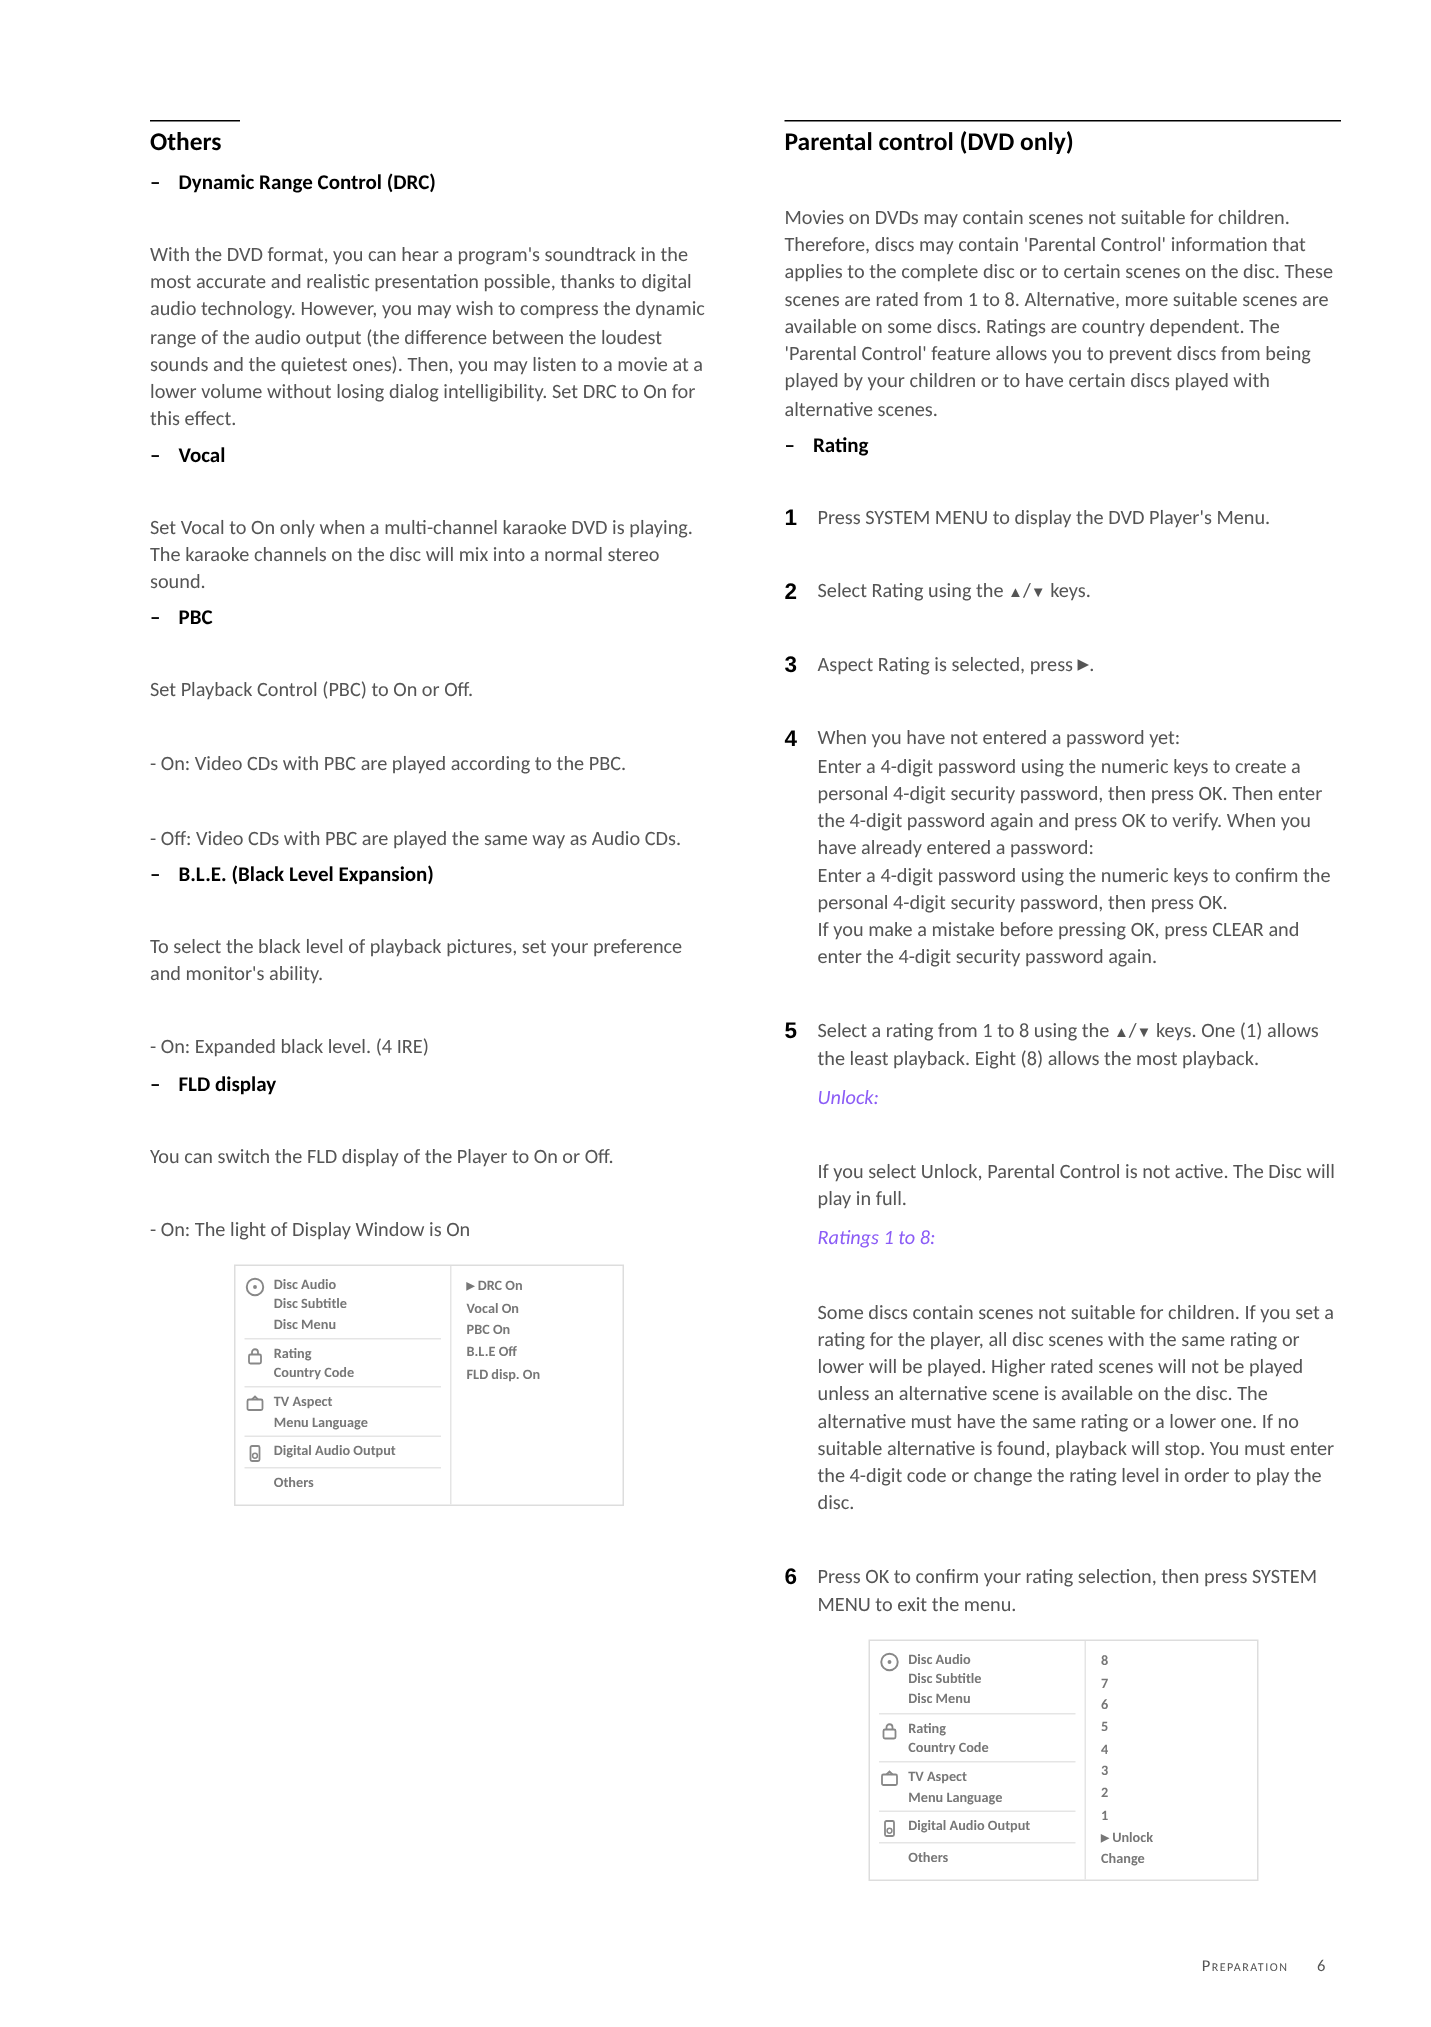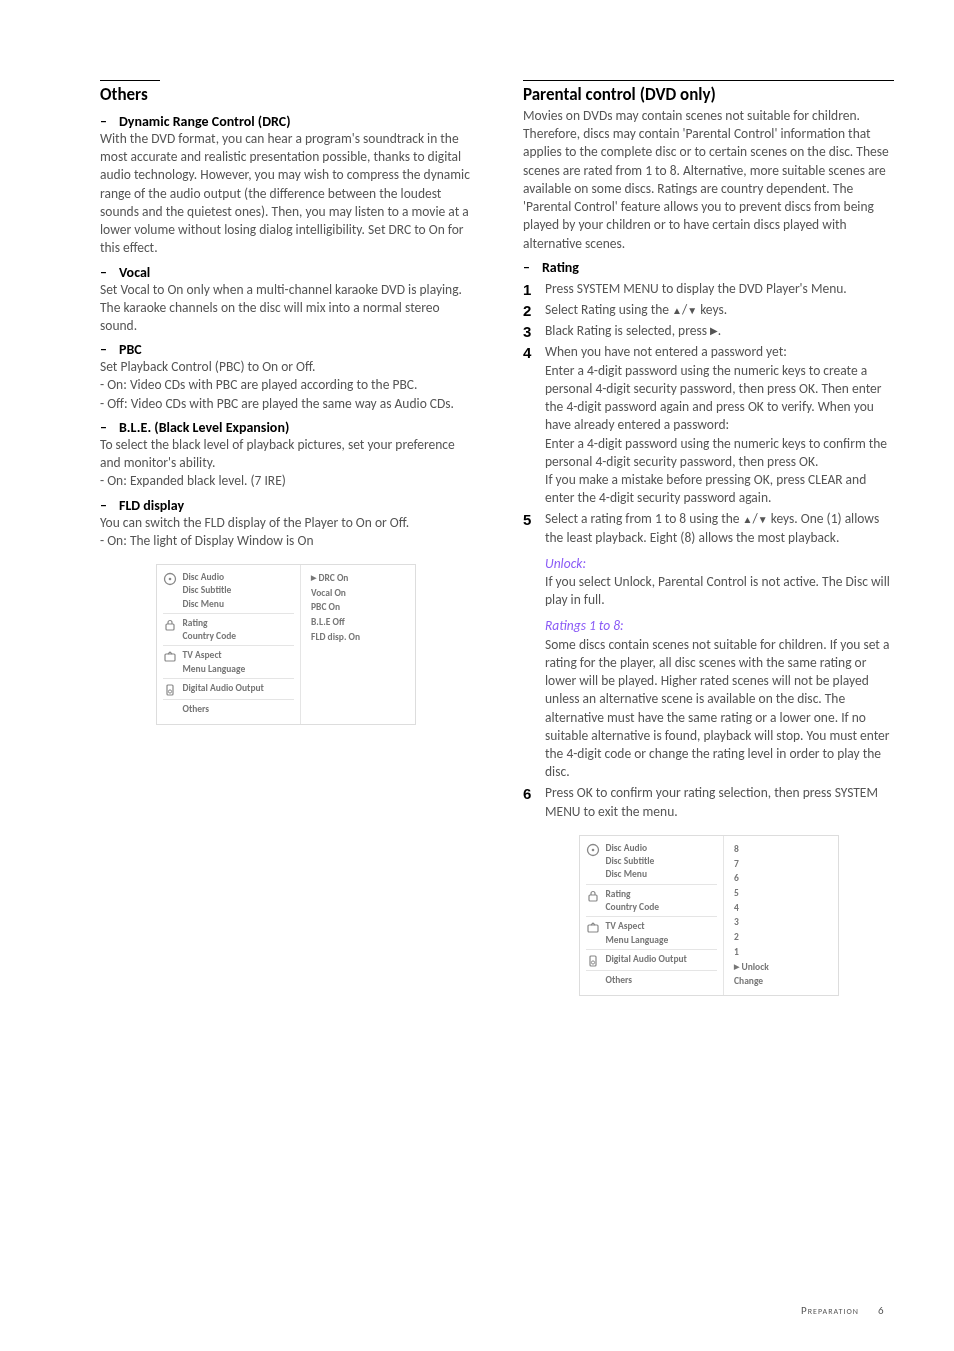--- a/index.html
+++ b/index.html
@@ -31,20 +31,21 @@
     font-weight: bold;
     color: #000;
     margin-top: 6px;
   }
   h3.subhead::before { content: "–"; margin-right: 12px; font-weight: bold;}
   p, li {
     font-size: 13.5px;
     line-height: 1.35;
     color: #555;
     font-weight: 300;
+    margin-top: 31px;
   }
   .tight { margin-top: 0; }
   .gap-top { margin-top: 10px; }
   ol.steps { list-style: none; counter-reset: step; margin-top: 4px;}
   ol.steps > li { position: relative; padding-left: 22px; margin-bottom: 3px;}
   ol.steps > li .num {
     position: absolute; left: 0; top: 0;
     font-weight: bold; color: #000; font-size: 15px;
     font-family: Arial, sans-serif;
   }
@@ -101,21 +102,21 @@
     <h3 class="subhead gap-top">Vocal</h3>
     <p>Set Vocal to On only when a multi-channel karaoke DVD is playing. The karaoke channels on the disc will mix into a normal stereo sound.</p>
 
     <h3 class="subhead gap-top">PBC</h3>
     <p>Set Playback Control (PBC) to On or Off.</p>
     <p>- On: Video CDs with PBC are played according to the PBC.</p>
     <p>- Off: Video CDs with PBC are played the same way as Audio CDs.</p>
 
     <h3 class="subhead gap-top">B.L.E. (Black Level Expansion)</h3>
     <p>To select the black level of playback pictures, set your preference and monitor's ability.</p>
-    <p>- On: Expanded black level. (7 IRE)</p>
+    <p>- On: Expanded black level. (4 IRE)</p>
 
     <h3 class="subhead gap-top">FLD display</h3>
     <p>You can switch the FLD display of the Player to On or Off.</p>
     <p>- On: The light of Display Window is On</p>
 
     
     <div class="menushot">
       <div class="leftpane">
         <div class="menu-group">
           <span class="menu-ico">
@@ -187,21 +188,21 @@
     <p>Movies on DVDs may contain scenes not suitable for children. Therefore, discs may contain 'Parental Control' information that applies to the complete disc or to certain scenes on the disc. These scenes are rated from 1 to 8. Alternative, more suitable scenes are available on some discs. Ratings are country dependent. The 'Parental Control' feature allows you to prevent discs from being played by your children or to have certain discs played with alternative scenes.</p>
 
     <h3 class="subhead gap-top">Rating</h3>
 
     <ol class="steps">
       <li><span class="num">1</span><span>Press SYSTEM MENU to display the DVD Player's Menu.</span></li>
       <li><span class="num">2</span>
         <span>Select Rating using the </span><span class="tri-up"></span>/<span class="tri-down"></span><span> keys.</span>
       </li>
       <li><span class="num">3</span>
-        <span>Black Rating is selected, press </span><span class="tri-right"></span><span>.</span>
+        <span>Aspect Rating is selected, press </span><span class="tri-right"></span><span>.</span>
       </li>
       <li><span class="num">4</span><span style="white-space:pre-line;">When you have not entered a password yet:
 Enter a 4-digit password using the numeric keys to create a personal 4-digit security password, then press OK. Then enter the 4-digit password again and press OK to verify. When you have already entered a password:
 Enter a 4-digit password using the numeric keys to confirm the personal 4-digit security password, then press OK.
 If you make a mistake before pressing OK, press CLEAR and enter the 4-digit security password again.</span></li>
       <li><span class="num">5</span>
         <span>Select a rating from 1 to 8 using the </span><span class="tri-up"></span>/<span class="tri-down"></span><span> keys. One (1) allows the least playback. Eight (8) allows the most playback.</span>
         <p class="italic" style="margin-top:8px;">Unlock:</p>
         <p>If you select Unlock, Parental Control is not active. The Disc will play in full.</p>
         <p class="italic" style="margin-top:8px;">Ratings 1 to 8:</p>

